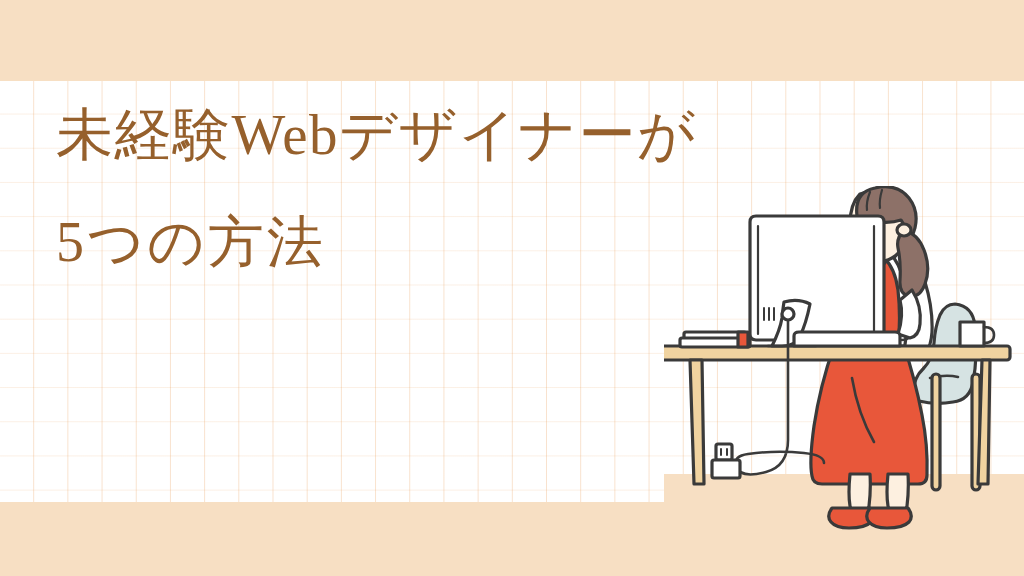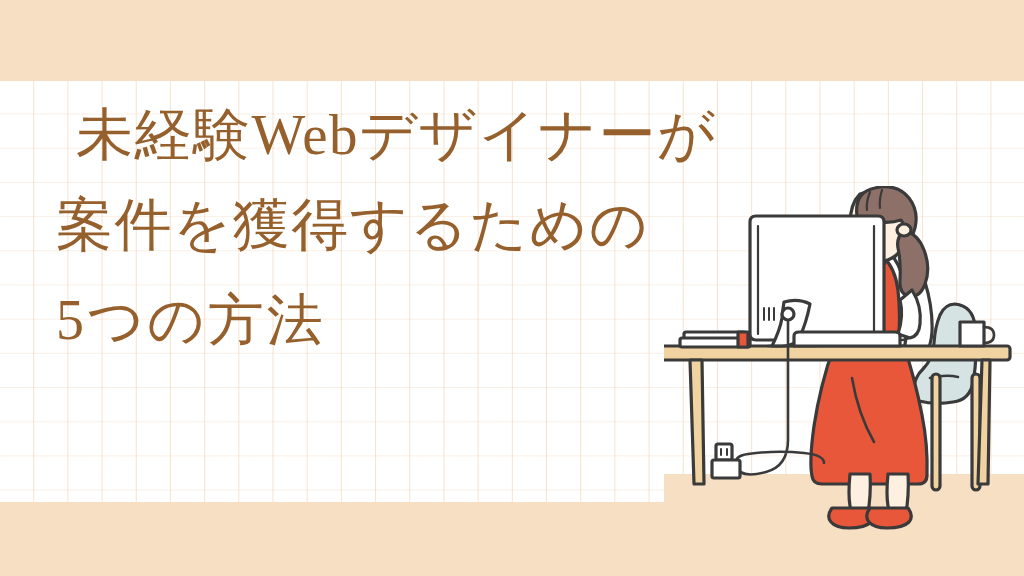--- a/index.html
+++ b/index.html
@@ -54,21 +54,20 @@
     font-family:"Liberation Serif","DejaVu Serif",serif;
     font-weight:400;
     white-space:nowrap;
     color:#96602c;
   }
   .line-1 {
     font-size:57px;
     line-height:62px;
     letter-spacing:1.5px;
     margin-bottom:28px;
-    margin-left:20px;
   }
   .line-2 {
     font-size:57px;
     line-height:62px;
     letter-spacing:1.5px;
     margin-bottom:16px;
   }
   .line-3 {
     font-size:56px;
     line-height:96px;
@@ -91,21 +90,20 @@
 
 <div id="canvas">
 
   <div class="grid-bg"></div>
 
   <div class="band band-top"></div>
   <div class="band band-bottom"></div>
 
   <div class="headline">
     <div class="line line-1">未経験Webデザイナーが</div>
-    <div class="line line-2">案件を獲得するための</div>
     <div class="line line-3">5つの方法</div>
   </div>
 
   <div class="illus">
     <svg viewBox="0 0 360 356" xmlns="http://www.w3.org/2000/svg">
       <g fill="none" stroke="#3a3a3a" stroke-width="3.2" stroke-linecap="round" stroke-linejoin="round">
 
         <rect x="-10" y="288" width="380" height="80" fill="#f7dfc3" stroke="none"></rect>
 
         <g>

